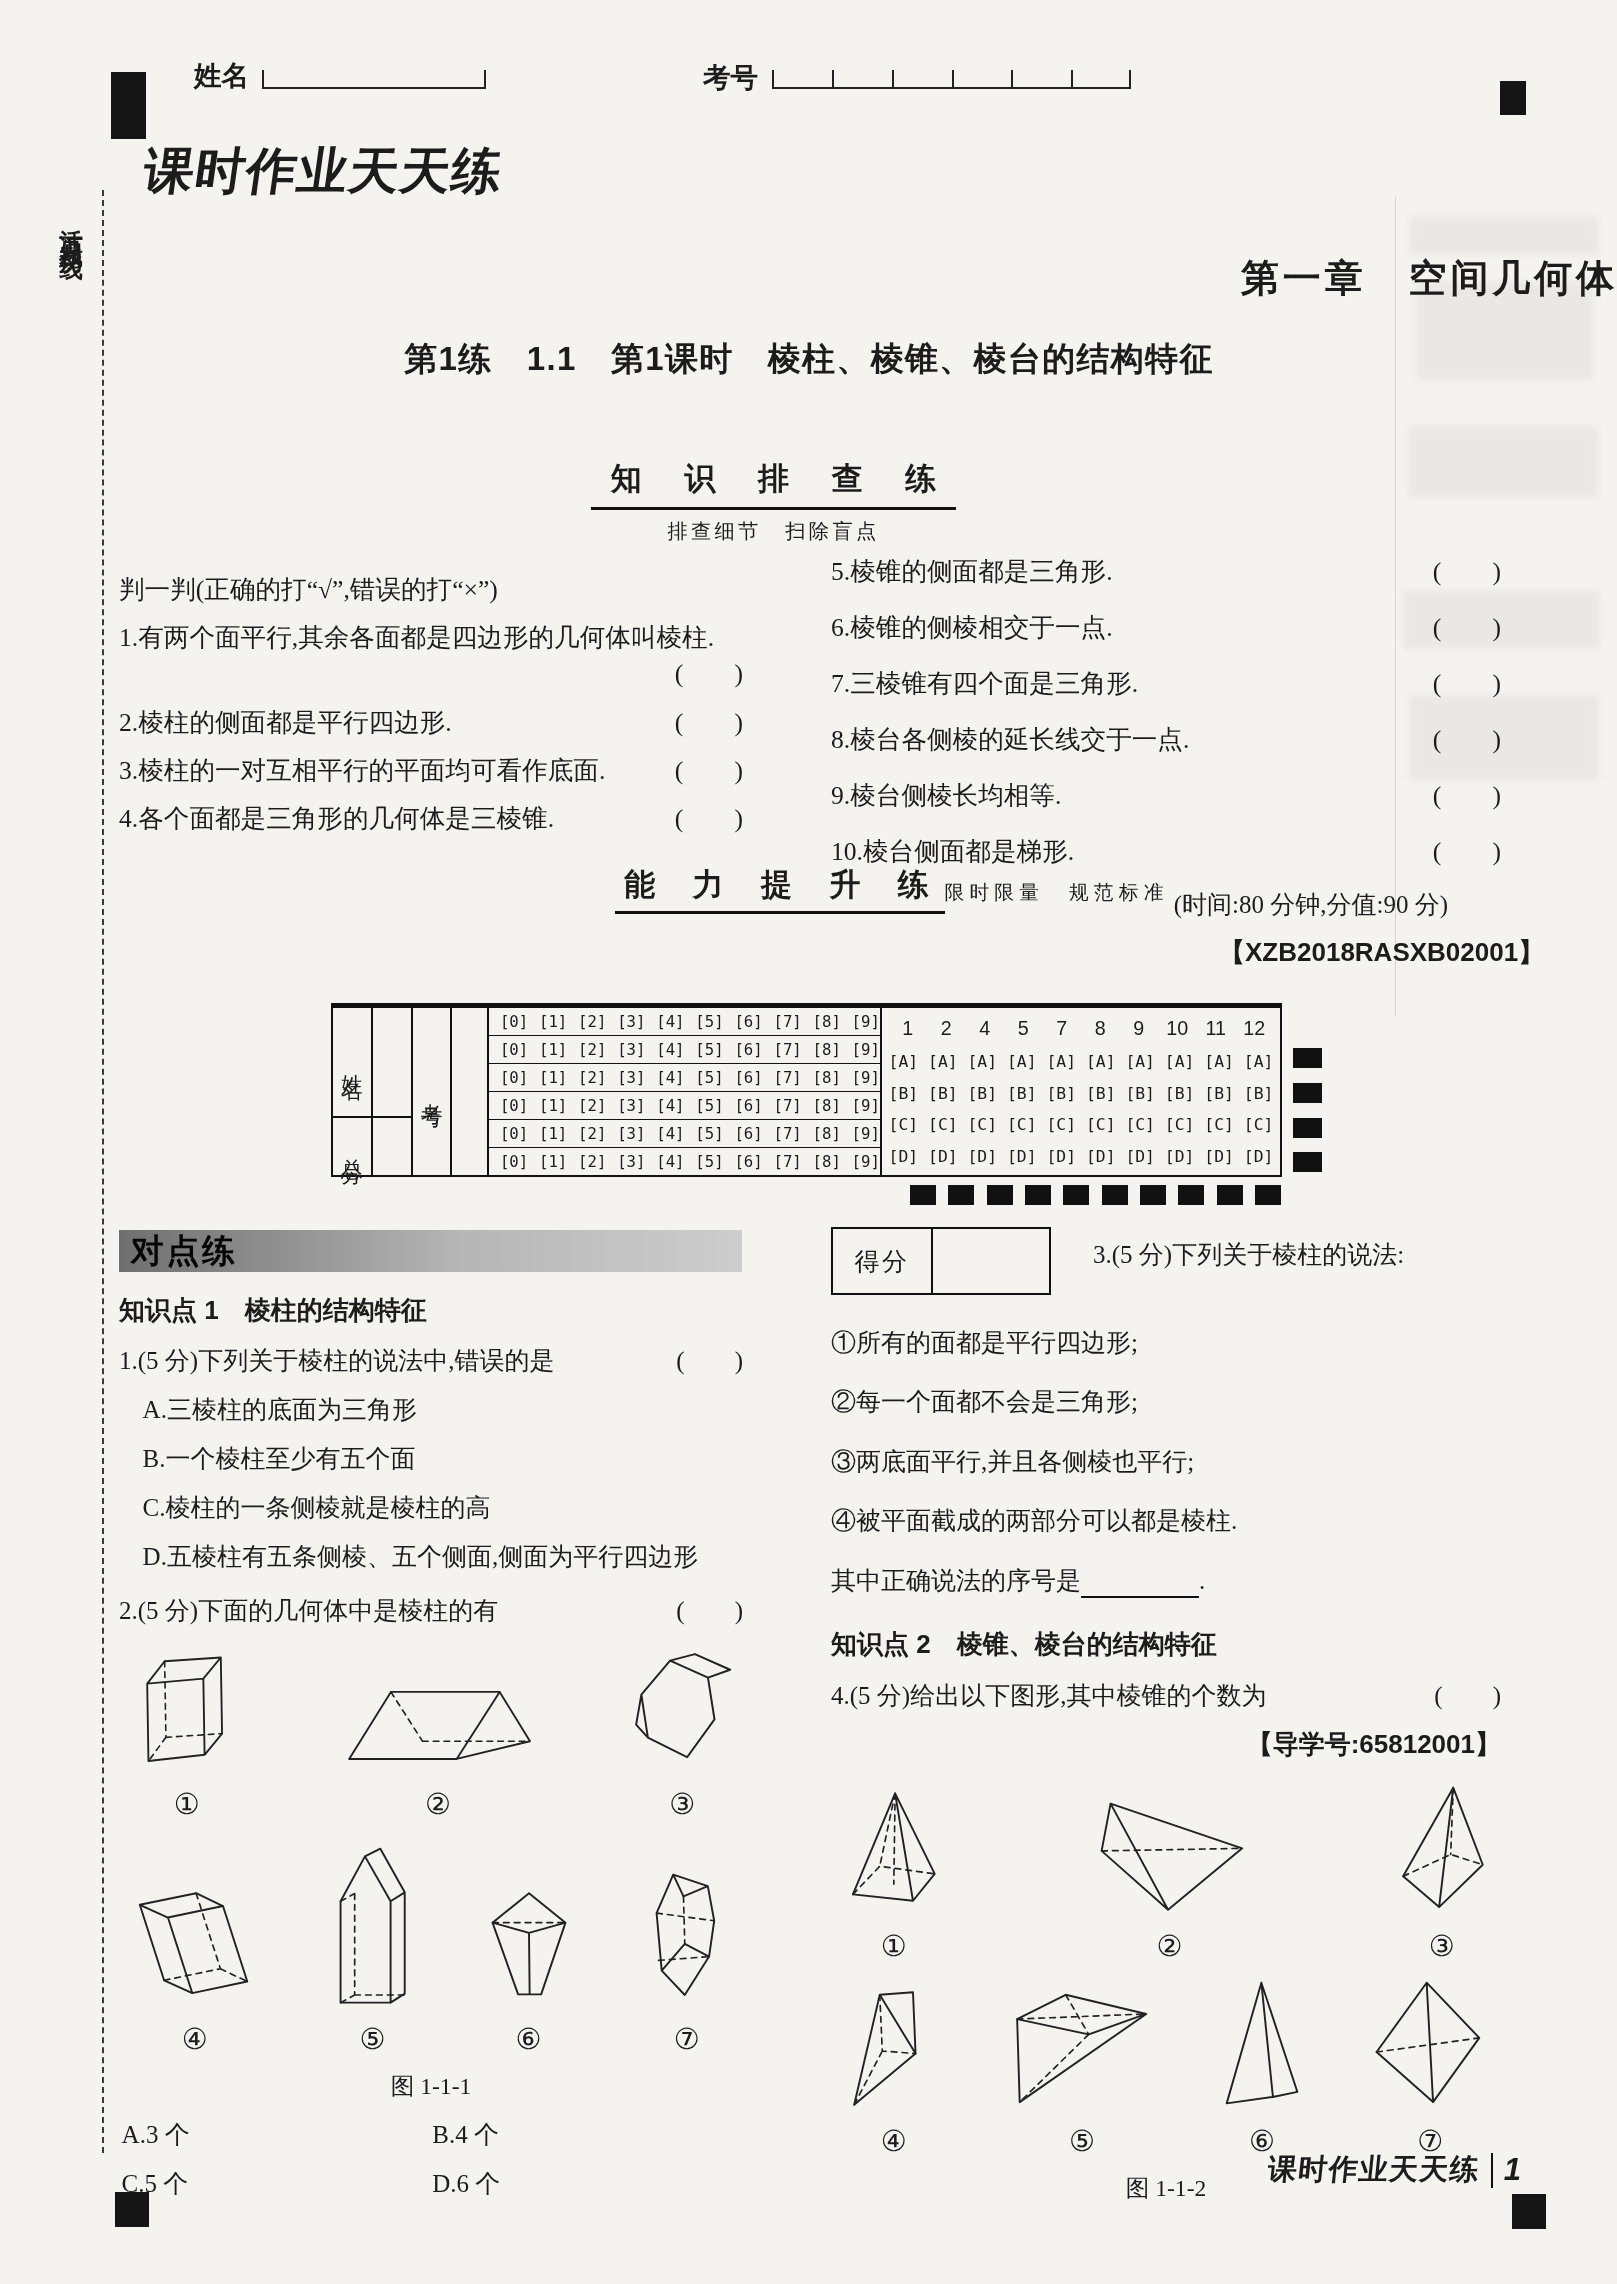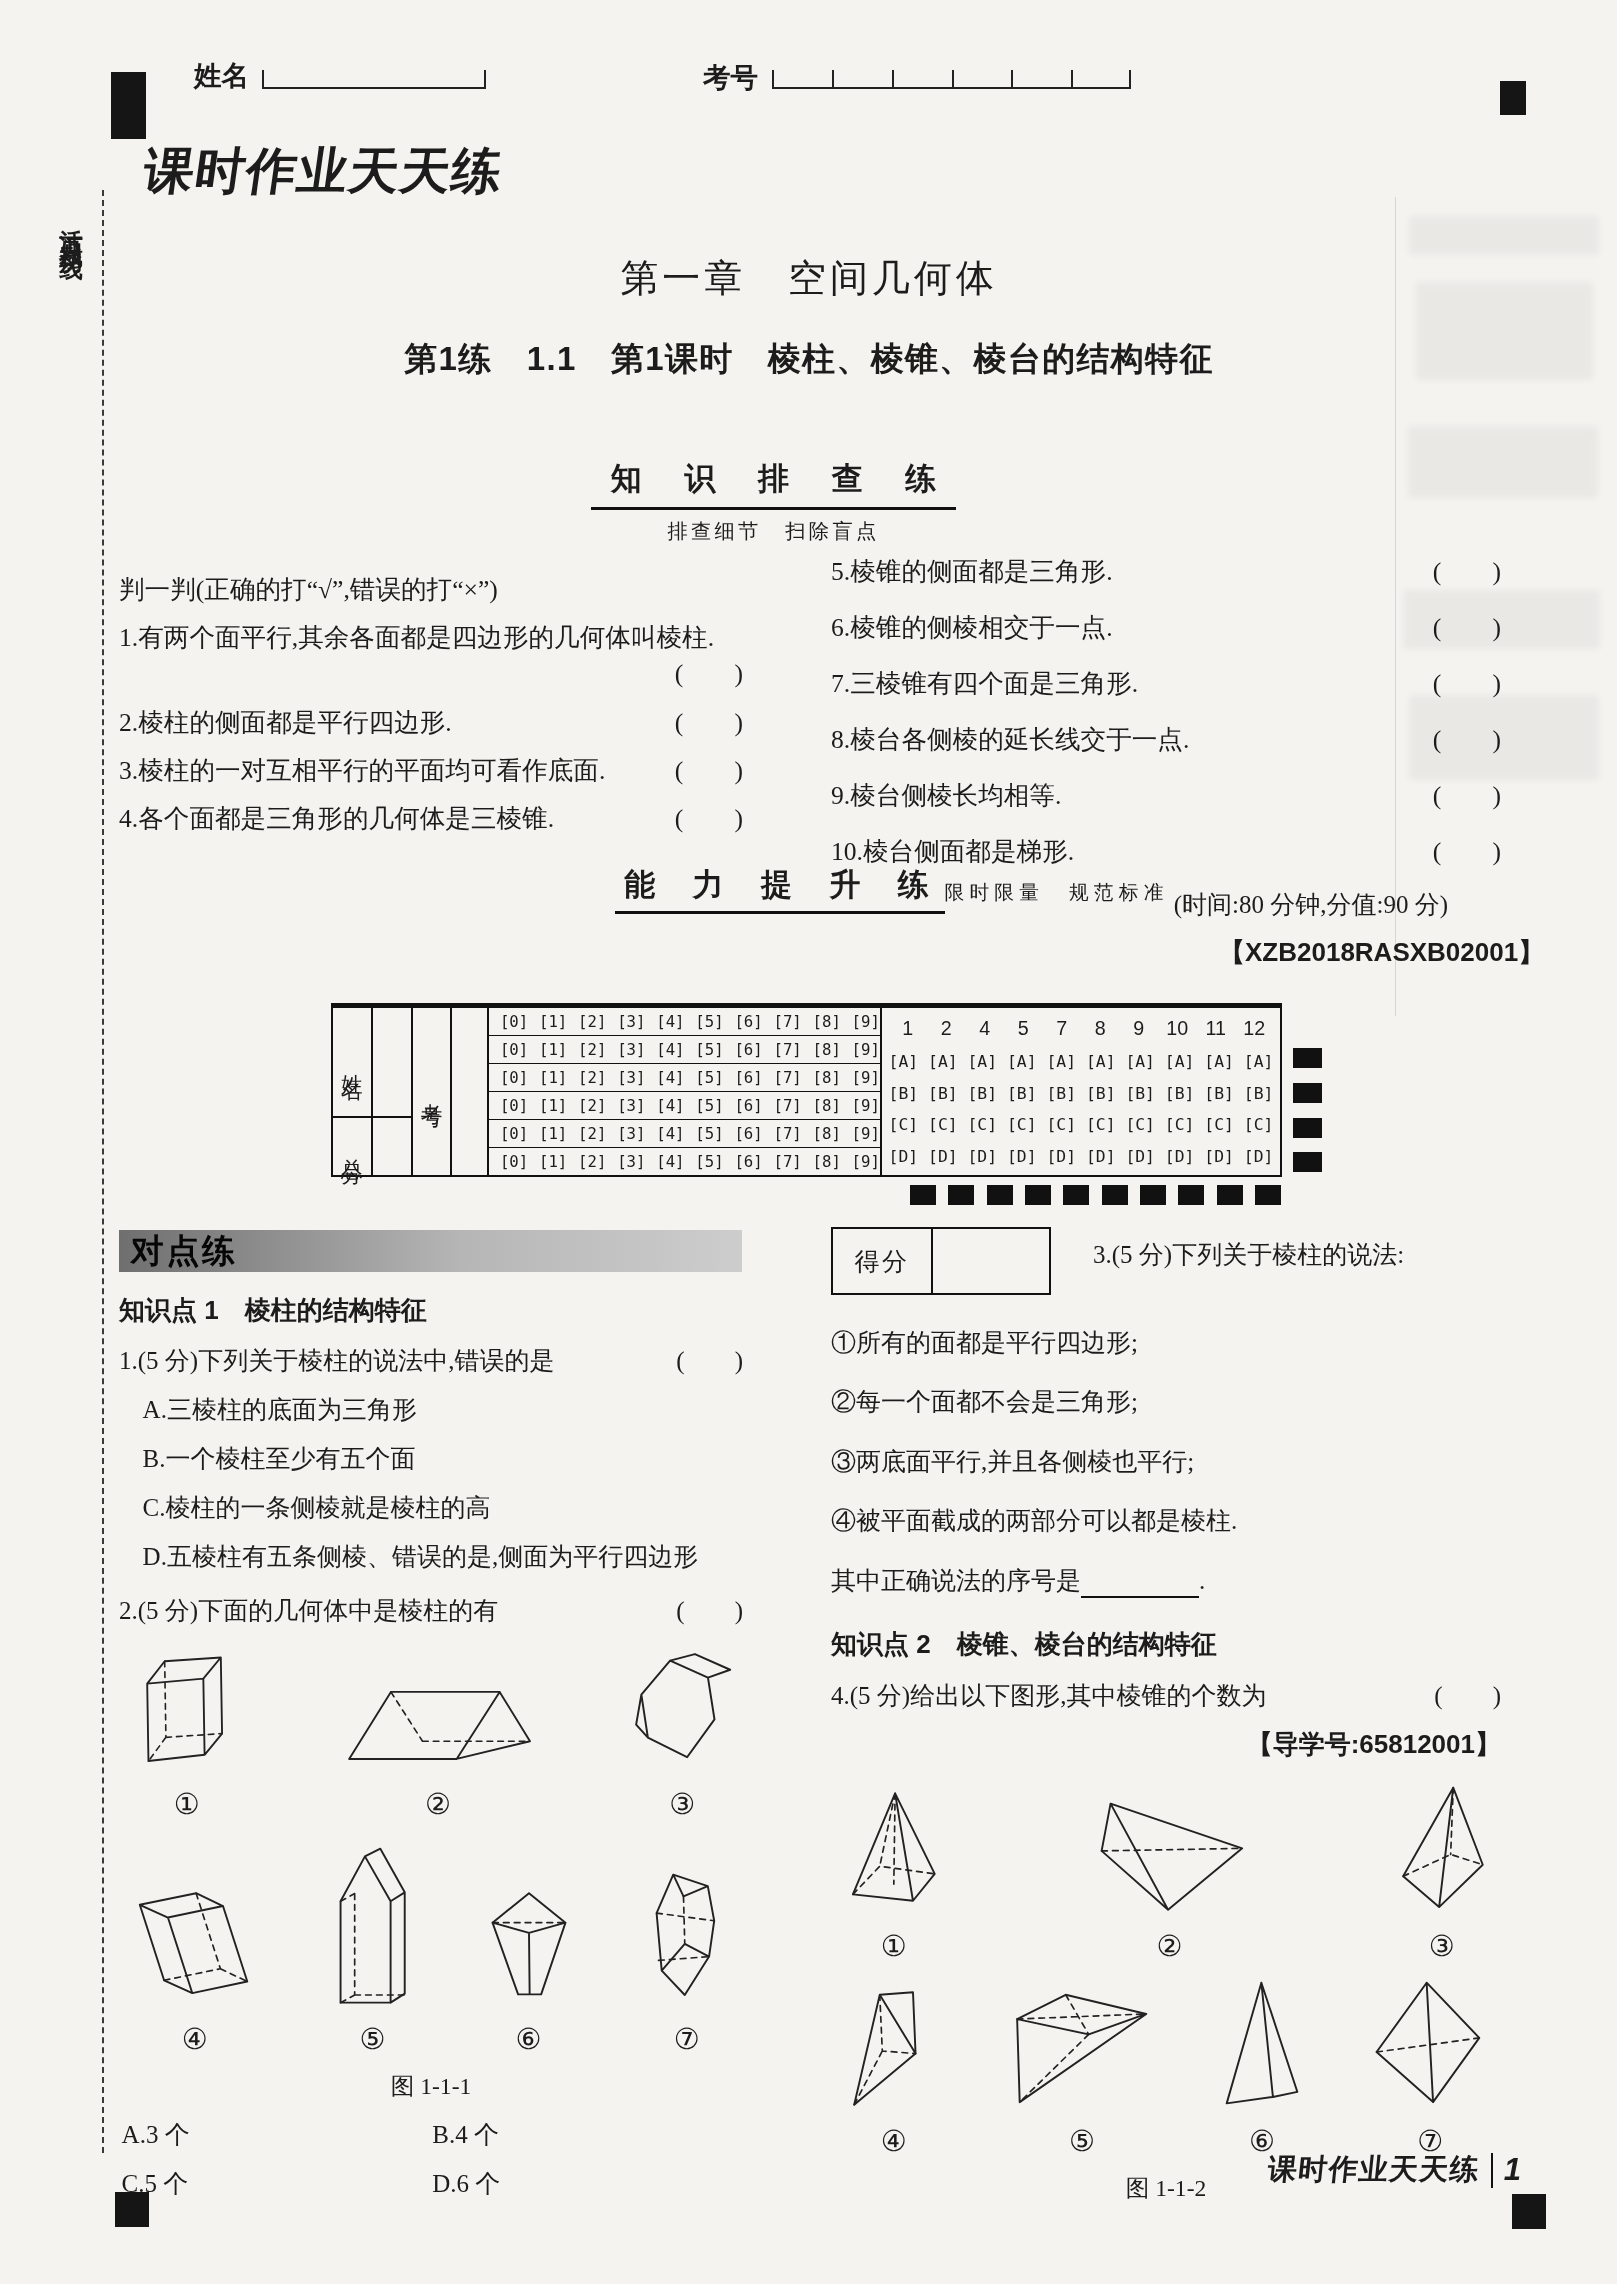--- a/index.html
+++ b/index.html
@@ -12,22 +12,22 @@
   .cutline{position:absolute;left:102px;top:190px;height:1963px;border-left:2px dashed #3a3a3a;}
   .cutlabel{position:absolute;left:55px;top:211px;writing-mode:vertical-rl;text-orientation:upright;
             font-size:23.6px;font-weight:700;letter-spacing:6.6px;}
 
   .hdr-label{position:absolute;font-size:27.5px;font-weight:700;}
   .rule{position:absolute;border-bottom:2px solid #222;}
   .tick{position:absolute;width:2px;background:#222;bottom:0;height:17px;}
 
   .brand{position:absolute;left:144px;top:138px;font-size:50px;font-weight:900;letter-spacing:1.3px;
          transform:skewX(-8deg);}
-  .chapter{position:absolute;left:0;top:253px;width:1618px;text-align:center;font-size:38px;
-           font-weight:400;letter-spacing:3.9px;}
+  .chapter{position:absolute;left:0;top:253px;width:1618px;text-align:right;font-size:38px;
+           font-weight:700;letter-spacing:3.9px;}
   .section{position:absolute;left:0;top:337px;width:1618px;text-align:center;font-size:33px;
            font-weight:800;letter-spacing:1.3px;}
 
   .ks-head{position:absolute;left:0;top:458px;width:1547px;display:flex;flex-direction:column;align-items:center;}
   .ks-title{font-size:31px;font-weight:800;letter-spacing:17px;padding:0 2.6px 6.6px 19.7px;border-bottom:3.3px solid #111;}
   .ks-sub{margin-top:7.9px;font-size:20.3px;letter-spacing:3.3px;}
 
   .tf-col{position:absolute;font-size:25.6px;line-height:1.42;}
   .tf-left{left:119px;top:572px;width:624px;}
   .tf-right{left:831px;top:554px;width:670px;}
@@ -260,21 +260,21 @@
 
   <div class="pcol pl">
     <div class="kp sans">知识点 1　棱柱的结构特征</div>
     <div class="stem">
       <span>1.(5 分)下列关于棱柱的说法中,错误的是</span>
       <span class="tf-paren">(　　)</span>
     </div>
     <div class="opt">A.三棱柱的底面为三角形</div>
     <div class="opt">B.一个棱柱至少有五个面</div>
     <div class="opt">C.棱柱的一条侧棱就是棱柱的高</div>
-    <div class="opt">D.五棱柱有五条侧棱、错误的是,侧面为平行四边形</div>
+    <div class="opt">D.五棱柱有五条侧棱、五个侧面,侧面为平行四边形</div>
     <div class="stem" style="margin-top:19.7px">
       <span>2.(5 分)下面的几何体中是棱柱的有</span>
       <span class="tf-paren">(　　)</span>
     </div>
 
     <div class="figrow">
       <div class="fig">
         <svg width="125" height="131" viewBox="0 0 190 210">
           <path class="s" d="M32 62 L60 26 L150 20 L122 54 Z M32 62 L122 54 L124 176 L34 186 Z M122 54 L150 20 L152 142 L124 176"></path>
           <path class="d" d="M60 26 L62 148 M62 148 L34 186 M62 148 L152 142"></path>

